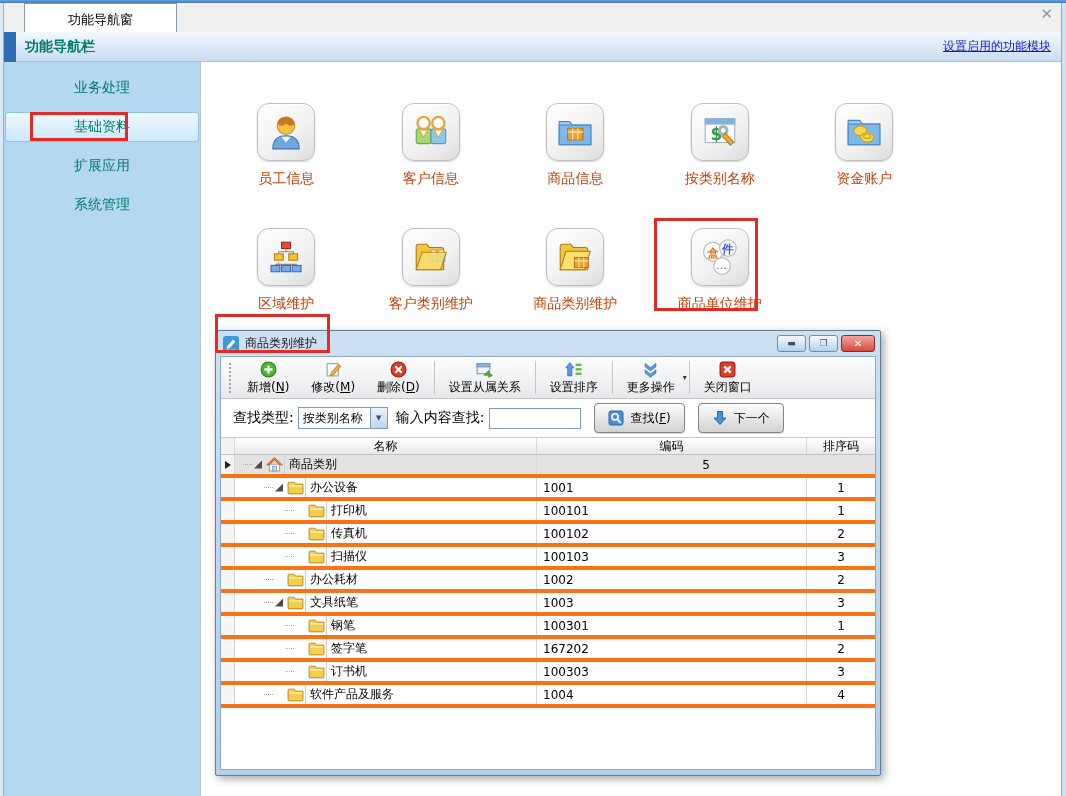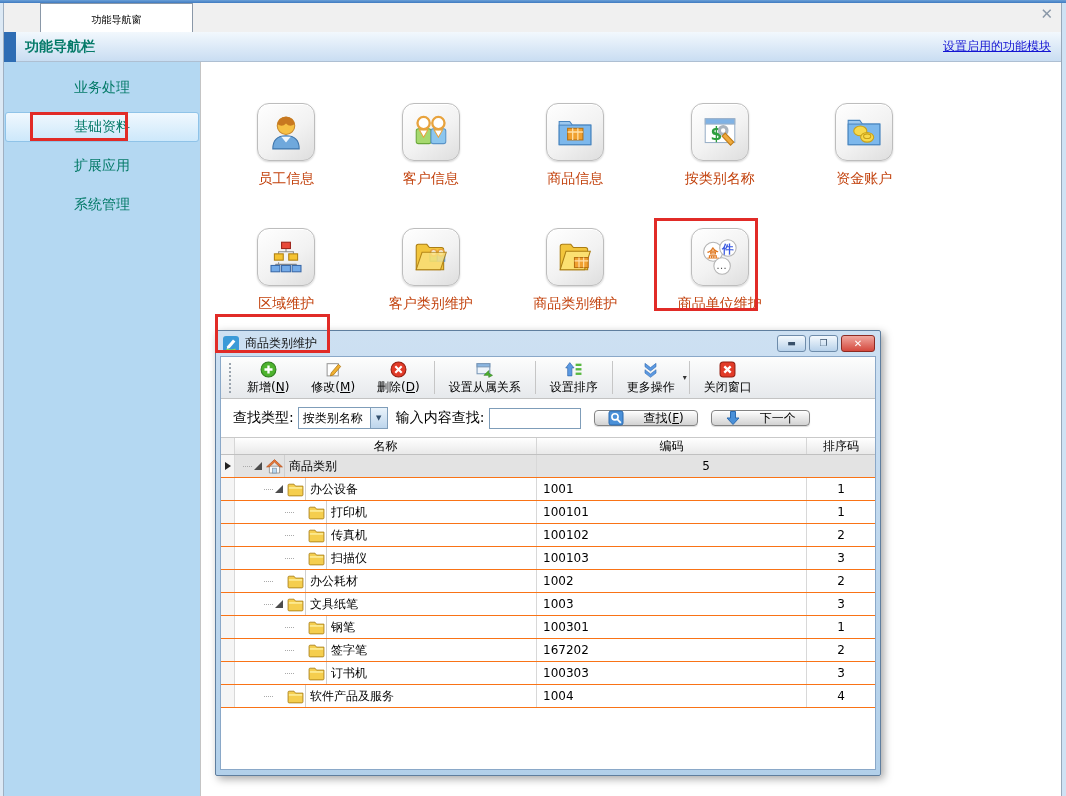--- a/index.html
+++ b/index.html
@@ -7,23 +7,23 @@
   body {
     position:relative; background:#fff; overflow:hidden;
     font-family:"DejaVu Sans","Liberation Sans",sans-serif; font-size:12px; color:#000;
   }
   
   .win-top   { position:absolute; top:0; left:0; right:0; height:3px; background:linear-gradient(#6aa0d8,#3f7ac0); }
   .left-edge { position:absolute; top:3px; left:0; bottom:0; width:4px; background:#dce9f5; border-right:1px solid #9fb0c2; }
   .right-edge{ position:absolute; top:3px; right:0; bottom:0; width:5px; background:#cfe2f4; border-left:1px solid #98a8ba; }
   .tabstrip  { position:absolute; top:3px; left:4px; right:5px; height:29px; background:#f0f0f0; }
   .tab {
-    position:absolute; left:36px; top:0; width:153px; height:32px; background:#fff;
+    position:absolute; left:20px; top:0; width:153px; height:32px; background:#fff;
     border:1px solid #8a98a8; border-bottom:none; display:flex; align-items:center; justify-content:center;
-    font-size:10px;
+    font-size:13px;
   }
   .close-x { position:absolute; right:8px; top:4px; font-size:15px; color:#8a98a8; cursor:pointer; line-height:1; }
   .header {
     position:absolute; top:32px; left:4px; right:5px; height:30px;
     background:linear-gradient(#f2f8fd,#c9ddf2); border-bottom:1px solid #aebfd2;
     display:flex; align-items:center;
   }
   .header .accent { width:12px; height:30px; background:#2e6db4; margin-right:9px; }
   .header .h-title { color:#047a68; font-weight:bold; font-size:14px; }
   .header .h-link { margin-left:auto; margin-right:10px; color:#1414d2; text-decoration:underline; font-size:12px; cursor:pointer; }
@@ -91,36 +91,36 @@
   .sb-label { font-size:14px; }
   .combo { width:90px; height:22px; border:1px solid #7f9db9; background:#fff; display:flex; align-items:center; margin:0 8px 0 4px; cursor:pointer; }
   .combo .v { flex:1; padding-left:4px; font-size:12px; }
   .combo .db {
     width:17px; height:20px; border-left:1px solid #7f9db9;
     background:linear-gradient(#eaf3fb,#bdd5ec); display:flex; align-items:center; justify-content:center;
     font-size:7px; color:#33506e;
   }
   .tinput { width:92px; height:21px; border:1px solid #7f9db9; margin-left:5px; font-family:inherit; font-size:12px; padding:0 3px; }
   .btn {
-    height:16px; margin-left:13px; padding:0 13px; border:1px solid #838383; border-radius:4px;
+    height:30px; margin-left:13px; padding:0 13px; border:1px solid #838383; border-radius:4px;
     background:linear-gradient(#fefefe,#d2d2d2); box-shadow:inset 0 1px 0 #fff, 0 1px 1px rgba(0,0,0,.15);
-    display:flex; align-items:center; gap:19px; font-size:12px; cursor:pointer;
+    display:flex; align-items:center; gap:6px; font-size:12px; cursor:pointer;
   }
   .btn .bicn { width:16px; height:16px; }
   .btn .bicn svg { width:16px; height:16px; display:block; }
   .btn u { text-decoration:underline; }
   
   .ttable { flex:1; border-top:1px solid #c9c9c9; overflow:hidden; }
   .thead { display:flex; height:17px; background:linear-gradient(#ffffff,#e9e9e9); border-bottom:1px solid #c0c0c0; }
   .th { display:flex; align-items:center; justify-content:center; font-size:12px; border-right:1px solid #d6d6d6; }
   .th-gut  { width:14px; border-right:1px solid #d6d6d6; background:#f2f2f2; }
   .col-name { width:302px; }
   .col-code { width:270px; }
   .col-sort { flex:1; border-right:none; }
-  .trow { display:flex; height:23px; border-bottom:1px solid #f97316; background:#fff; }
+  .trow { display:flex; height:23px; border-bottom:4px solid #f97316; background:#fff; }
   .trow.sel { background:#e3e3e3; }
   .tgut { width:14px; border-right:1px solid #d8d8d8; background:#f5f5f5; display:flex; align-items:center; justify-content:center; }
   .rowmark { width:0; height:0; border-left:6px solid #222; border-top:4px solid transparent; border-bottom:4px solid transparent; }
   .cname { width:302px; border-right:1px solid #d8d8d8; display:flex; align-items:center; overflow:hidden; }
   .ccode { width:270px; border-right:1px solid #d8d8d8; display:flex; align-items:center; padding-left:6px; }
   .csort { flex:1; display:flex; align-items:center; justify-content:center; }
   .dots { width:9px; border-top:1px dotted #aaa; margin-right:2px; flex:0 0 9px; }
   .exp { width:8px; height:8px; flex:0 0 8px; background:#4c4c4c; clip-path:polygon(100% 0,100% 100%,0 100%); margin-right:4px; }
   .exp-sp { width:12px; flex:0 0 12px; }
   .ticon { width:17px; height:15px; flex:0 0 17px; margin-right:1px; }

